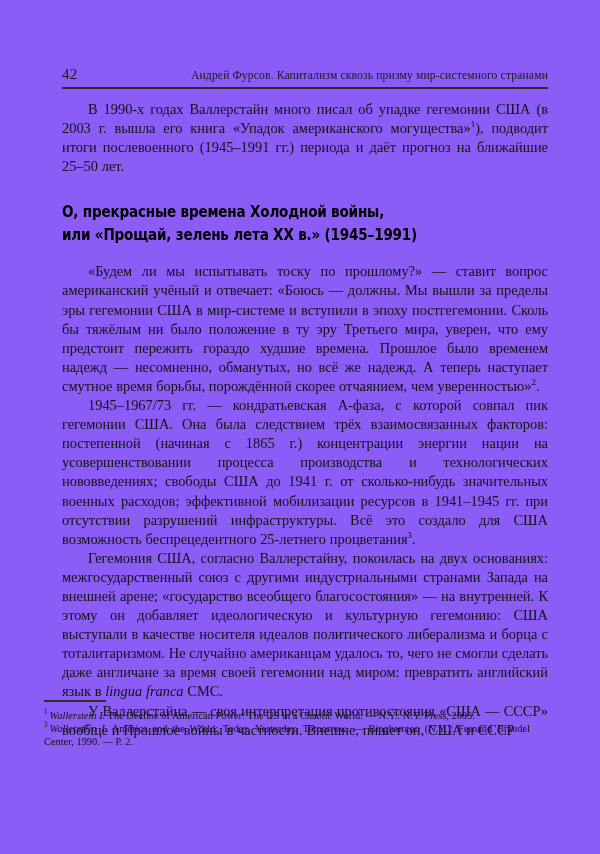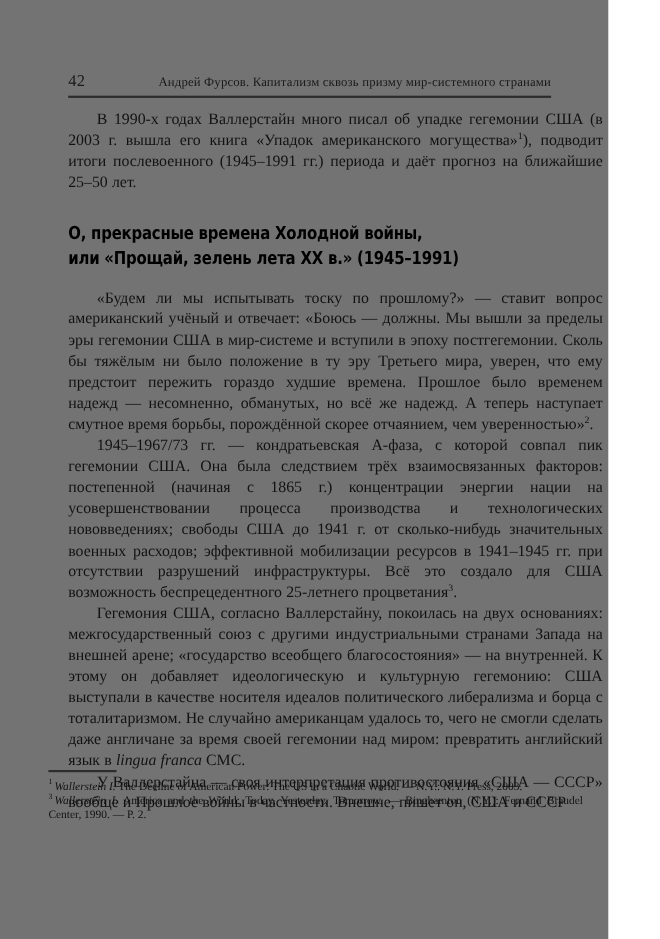--- a/index.html
+++ b/index.html
@@ -2,23 +2,23 @@
 <html><head>
 <meta charset="utf-8">
 <style>
   html, body {
     margin: 0;
     padding: 0;
     background: #ffffff;
   }
   .page {
     position: relative;
-    width: 553px;
+    width: 600px;
     height: 854px;
-    background: #737373;
+    background: #8b5cf6;
     overflow: hidden;
     font-family: "Liberation Serif", "DejaVu Serif", serif;
     color: #121212;
   }
 
   
   .running-head {
     position: absolute;
     left: 62px;
     right: 52px;

